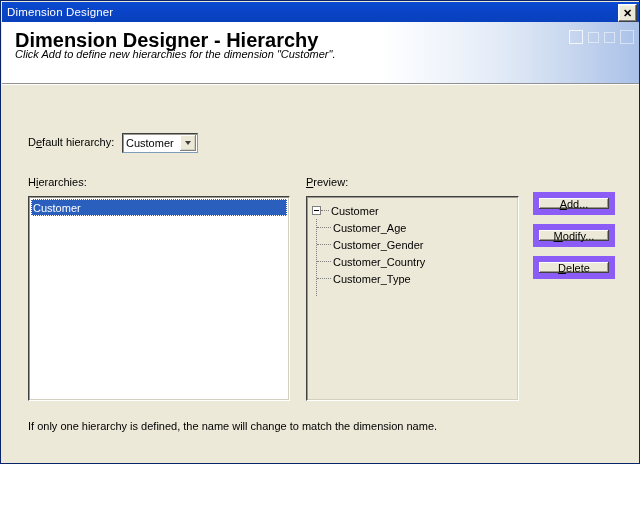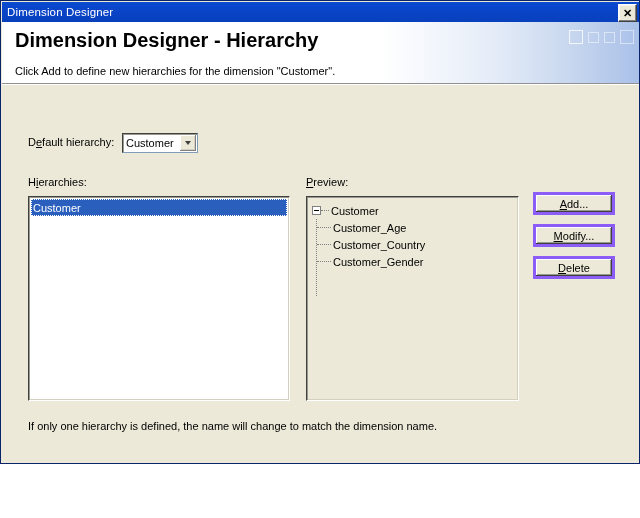--- a/index.html
+++ b/index.html
@@ -99,24 +99,25 @@
   #header-title {
     position: absolute;
     left: 13px; top: 7px;
     font-size: 20px;
     font-weight: bold;
     color: #000000;
     white-space: nowrap;
   }
   #header-subtitle {
     position: absolute;
-    left: 13px; top: 43px;
-    font-size: 11px;
-    color: #000000;
-    white-space: nowrap;
+    left: 13px; top: 26px;
+    font-size: 11px;
+    color: #000000;
+    white-space: nowrap;
+    font-style: italic;
   }
   #header-sep {
     position: absolute;
     left: 1px; top: 82px;
     width: 638px; height: 2px;
     border-top: 1px solid #919191;
     border-bottom: 1px solid #ffffff;
     box-sizing: border-box;
   }
 
@@ -274,21 +275,21 @@
     flex: none;
     margin-left: 1px;
   }
   .node-label { padding-left: 2px; }
 
   
   .btn {
     position: absolute;
     box-sizing: border-box;
     background: #ECE9D8;
-    border: 3px solid #8b5cf6;
+    border: 6px solid #8b5cf6;
     box-shadow: inset -1px -1px 0 #404040, inset 1px 1px 0 #ffffff,
                 inset -2px -2px 0 #9a9a8c;
     display: flex;
     align-items: center;
     justify-content: center;
     font-family: "Liberation Sans", sans-serif;
     font-size: 11px;
     color: #000000;
     cursor: default;
     user-select: none;
@@ -381,25 +382,29 @@
           <span class="node-label">Customer</span>
         </div>
         <div class="tree-children">
           <div class="tree-vline" style="height:77px;"></div>
           <div class="tree-child">
             <span class="child-dash"></span>
             <span class="node-label">Customer_Age</span>
           </div>
           <div class="tree-child">
             <span class="child-dash"></span>
+            <span class="node-label">Customer_Gender</span>
+          </div>
+          <div class="tree-child">
+            <span class="child-dash"></span>
             <span class="node-label">Customer_Country</span>
           </div>
           <div class="tree-child">
             <span class="child-dash"></span>
-            <span class="node-label">Customer_Gender</span>
+            <span class="node-label">Customer_Type</span>
           </div>
         </div>
       </div>
     </div>
 
     <div id="btn-add" class="btn">
         <span><span class="acc">A</span><span>dd...</span></span>
       </div>
     <div id="btn-modify" class="btn">
         <span><span class="acc">M</span><span>odify...</span></span>

